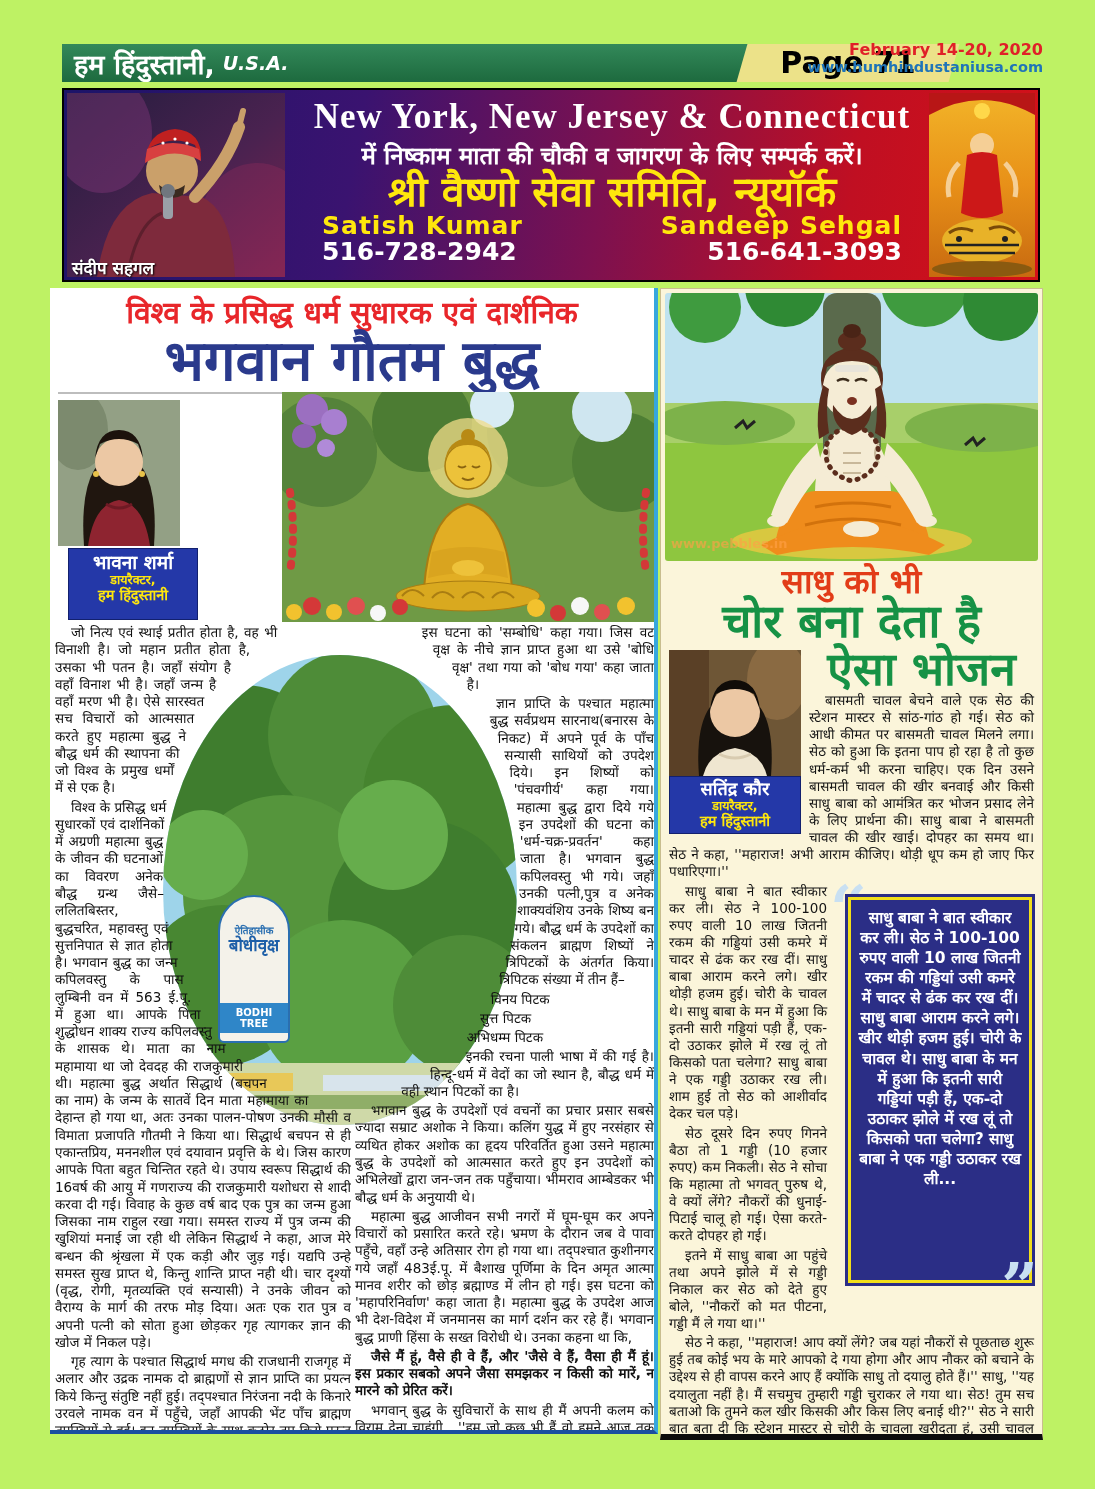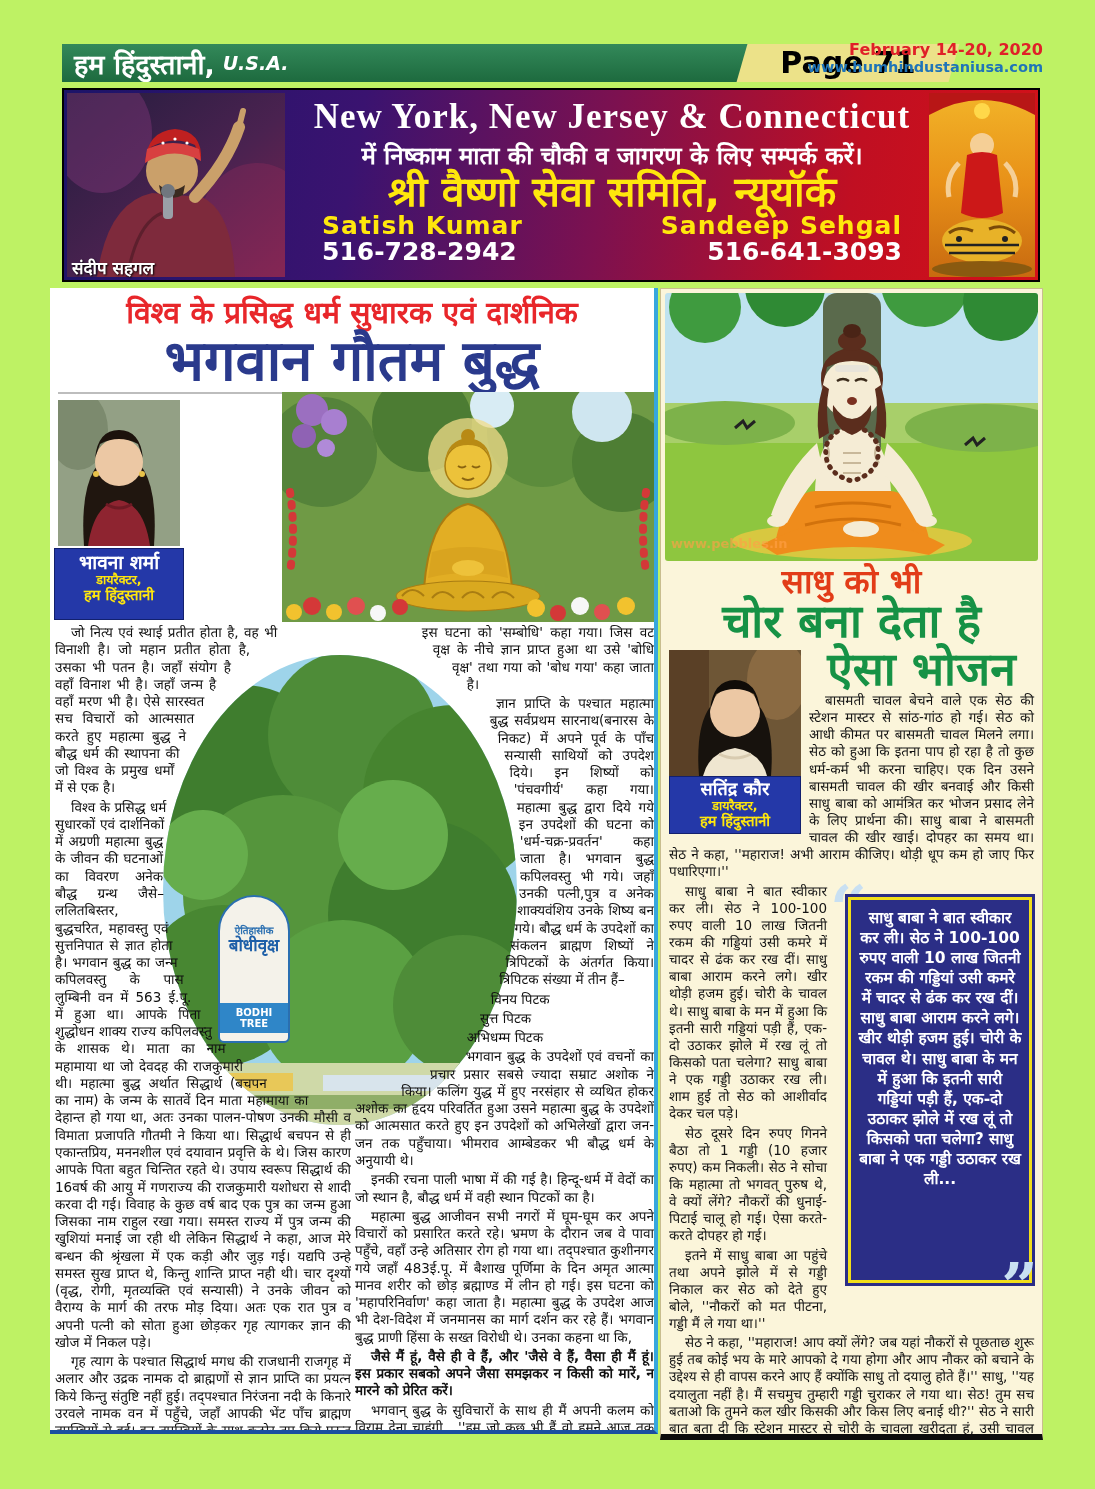--- a/index.html
+++ b/index.html
@@ -39,21 +39,21 @@
   .bphone{color:#fff;font-size:25px;font-weight:bold;}
 
   
   .lart{left:50px;top:288px;width:608px;height:1146px;border-right:4px solid #35a7dd;
         border-bottom:4px solid #1a4fa0;box-sizing:border-box;overflow:hidden;background:#fff;}
   .kick{text-align:center;color:#e8262a;font-weight:bold;font-size:30px;margin-top:3px;}
   .lhead{text-align:center;color:#2a3a8c;font-weight:bold;font-size:56px;line-height:1.02;}
   .lrule{position:absolute;left:8px;right:8px;top:104px;height:2px;background:#bdbdbd;}
   .a1photo{left:8px;top:112px;width:122px;height:146px;}
   .abox{background:#2438a8;text-align:center;color:#fff;border:1px solid #12206e;box-sizing:border-box;}
-  .a1box{left:4px;top:260px;width:130px;height:72px;padding-top:3px;}
+  .a1box{left:18px;top:260px;width:130px;height:72px;padding-top:3px;}
   .aname{font-size:19px;font-weight:bold;color:#fff;line-height:1.1;}
   .arole{font-size:12.5px;font-weight:bold;color:#ffe70c;line-height:1.15;}
   .aorg{font-size:14.5px;font-weight:bold;color:#ffe70c;line-height:1.15;}
   .buddha{left:232px;top:104px;width:372px;height:230px;}
   .oval{left:113px;top:367px;width:354px;height:470px;border-radius:50%;overflow:hidden;}
   .sign{position:absolute;left:55px;top:240px;width:72px;height:148px;background:#f4f2ea;
         border:2px solid #2a6fb0;border-radius:36px 36px 6px 6px;text-align:center;box-sizing:border-box;}
   .sign .s1{font-size:10px;color:#2a6fb0;font-weight:bold;margin-top:26px;}
   .sign .s2{font-size:17px;color:#1d5fa8;font-weight:bold;line-height:1.05;}
   .sign .s3{background:#2f86c8;color:#fff;font-size:10px;font-weight:bold;position:absolute;
@@ -268,22 +268,22 @@
       <p class="bodyp">विश्व के प्रसिद्ध धर्म सुधारकों एवं दार्शनिकों में अग्रणी महात्मा बुद्ध के जीवन की घटनाओं का विवरण अनेक बौद्ध ग्रन्थ जैसे– ललितबिस्तर, बुद्धचरित, महावस्तु एवं सुत्तनिपात से ज्ञात होता है। भगवान बुद्ध का जन्म कपिलवस्तु के पास लुम्बिनी वन में 563 ई.पू. में हुआ था। आपके पिता शुद्धोधन शाक्य राज्य कपिलवस्तु के शासक थे। माता का नाम महामाया था जो देवदह की राजकुमारी थी। महात्मा बुद्ध अर्थात सिद्धार्थ (बचपन का नाम) के जन्म के सातवें दिन माता महामाया का देहान्त हो गया था, अतः उनका पालन-पोषण उनकी मौसी व विमाता प्रजापति गौतमी ने किया था। सिद्धार्थ बचपन से ही एकान्तप्रिय, मननशील एवं दयावान प्रवृत्ति के थे। जिस कारण आपके पिता बहुत चिन्तित रहते थे। उपाय स्वरूप सिद्धार्थ की 16वर्ष की आयु में गणराज्य की राजकुमारी यशोधरा से शादी करवा दी गई। विवाह के कुछ वर्ष बाद एक पुत्र का जन्म हुआ जिसका नाम राहुल रखा गया। समस्त राज्य में पुत्र जन्म की खुशियां मनाई जा रही थी लेकिन सिद्धार्थ ने कहा, आज मेरे बन्धन की श्रृंखला में एक कड़ी और जुड़ गई। यद्यपि उन्हे समस्त सुख प्राप्त थे, किन्तु शान्ति प्राप्त नही थी। चार दृश्यों (वृद्ध, रोगी, मृतव्यक्ति एवं सन्यासी) ने उनके जीवन को वैराग्य के मार्ग की तरफ मोड़ दिया। अतः एक रात पुत्र व अपनी पत्नी को सोता हुआ छोड़कर गृह त्यागकर ज्ञान की खोज में निकल पड़े।</p>
       <p class="bodyp">गृह त्याग के पश्चात सिद्धार्थ मगध की राजधानी राजगृह में अलार और उद्रक नामक दो ब्राह्मणों से ज्ञान प्राप्ति का प्रयत्न किये किन्तु संतुष्टि नहीं हुई। तद्पश्चात निरंजना नदी के किनारे उरवले नामक वन में पहुँचे, जहाँ आपकी भेंट पाँच ब्राह्मण तपस्वियों से हुई। इन तपस्वियों के साथ कठोर तप किये परन्तु कोई लाभ न मिल सका। इसके पश्चात सिद्धार्थ गया(बिहार) पहुँचे, वहाँ वह एक वट वृक्ष के नीचे समाधी लगाये और प्रतिज्ञां की कि जबतक ज्ञान प्राप्त नही होगा, यहाँ से नही हटुँगा। सात दिन व सात रात समाधिस्थ रहने के उपरान्त आंठवे दिन बैशाख पूर्णिमा के दिन आपको सच्चे ज्ञान की अनुभूति हुई।</p>
     </div>
     <div class="abs c2">
       <div class="wrapL"></div>
       <p class="bodyp">इस घटना को 'सम्बोधि' कहा गया। जिस वट वृक्ष के नीचे ज्ञान प्राप्त हुआ था उसे 'बोधि वृक्ष' तथा गया को 'बोध गया' कहा जाता है।</p>
       <p class="bodyp">ज्ञान प्राप्ति के पश्चात महात्मा बुद्ध सर्वप्रथम सारनाथ(बनारस के निकट) में अपने पूर्व के पाँच सन्यासी साथियों को उपदेश दिये। इन शिष्यों को 'पंचवगीर्य' कहा गया। महात्मा बुद्ध द्वारा दिये गये इन उपदेशों की घटना को 'धर्म-चक्र-प्रवर्तन' कहा जाता है। भगवान बुद्ध कपिलवस्तु भी गये। जहाँ उनकी पत्नी,पुत्र व अनेक शाक्यवंशिय उनके शिष्य बन गये। बौद्ध धर्म के उपदेशों का संकलन ब्राह्मण शिष्यों ने त्रिपिटकों के अंतर्गत किया। त्रिपिटक संख्या में तीन हैं–</p>
       <p class="bodyp li">विनय पिटक</p>
       <p class="bodyp li">सुत्त पिटक</p>
       <p class="bodyp li">अभिधम्म पिटक</p>
+      <p class="bodyp">इनकी रचना पाली भाषा में की गई है। हिन्दू-धर्म में वेदों का जो स्थान है, बौद्ध धर्म में वही स्थान पिटकों का है।</p>
       <p class="bodyp">भगवान बुद्ध के उपदेशों एवं वचनों का प्रचार प्रसार सबसे ज्यादा सम्राट अशोक ने किया। कलिंग युद्ध में हुए नरसंहार से व्यथित होकर अशोक का हृदय परिवर्तित हुआ उसने महात्मा बुद्ध के उपदेशों को आत्मसात करते हुए इन उपदेशों को अभिलेखों द्वारा जन-जन तक पहुँचाया। भीमराव आम्बेडकर भी बौद्ध धर्म के अनुयायी थे।</p>
-      <p class="bodyp">इनकी रचना पाली भाषा में की गई है। हिन्दू-धर्म में वेदों का जो स्थान है, बौद्ध धर्म में वही स्थान पिटकों का है।</p>
       <p class="bodyp">महात्मा बुद्ध आजीवन सभी नगरों में घूम-घूम कर अपने विचारों को प्रसारित करते रहे। भ्रमण के दौरान जब वे पावा पहुँचे, वहाँ उन्हे अतिसार रोग हो गया था। तद्पश्चात कुशीनगर गये जहाँ 483ई.पू. में बैशाख पूर्णिमा के दिन अमृत आत्मा मानव शरीर को छोड़ ब्रह्माण्ड में लीन हो गई। इस घटना को 'महापरिनिर्वाण' कहा जाता है। महात्मा बुद्ध के उपदेश आज भी देश-विदेश में जनमानस का मार्ग दर्शन कर रहे हैं। भगवान बुद्ध प्राणी हिंसा के सख्त विरोधी थे। उनका कहना था कि,</p>
       <p class="bodyp bld">जैसे मैं हूं, वैसे ही वे हैं, और 'जैसे वे हैं, वैसा ही मैं हूं। इस प्रकार सबको अपने जैसा समझकर न किसी को मारें, न मारने को प्रेरित करें।</p>
       <p class="bodyp">भगवान् बुद्ध के सुविचारों के साथ ही मैं अपनी कलम को विराम देना चाहूंगी , ''हम जो कुछ भी हैं वो हमने आज तक क्या सोचा इस बात का परिणाम है। यदि कोई व्यक्ति बुरी सोच के साथ बोलता या काम करता है, तो उसे कष्ट ही मिलता है। यदि कोई व्यक्ति शुद्ध विचारों के साथ बोलता या काम करता है, तो परछाई की तरह  ही प्रसन्नता उसका साथ कभी नहीं छोडती।''</p>
     </div>
   </div>
 
   <div class="abs rart">
     <div class="cartoon">
       <svg width="375" height="268" viewBox="0 0 375 268" preserveAspectRatio="none">
         <rect width="375" height="130" fill="#bfe2ef"></rect>

